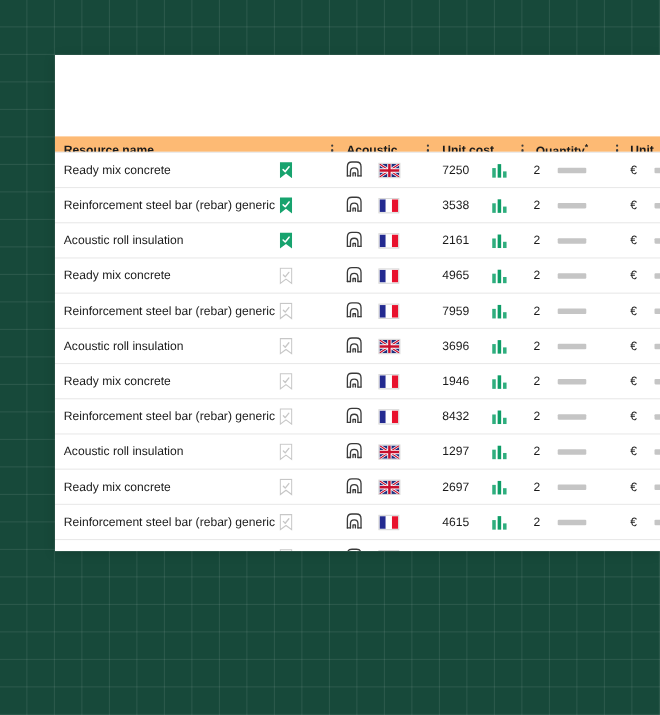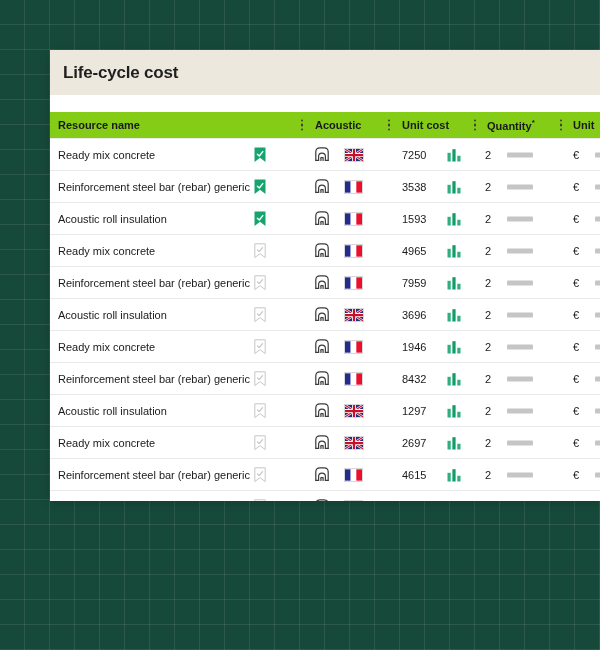--- a/index.html
+++ b/index.html
@@ -17,21 +17,21 @@
     position:absolute;left:50px;top:50px;width:550px;height:451px;
     background:#ffffff;overflow:hidden;
     box-shadow:0 2px 10px rgba(0,0,0,0.18);
   }
   .panel-header{
     height:45px;background:#EDE8DE;display:flex;align-items:center;
     padding-left:13px;box-sizing:border-box;
   }
   .panel-title{font-size:17px;font-weight:700;color:#1F1F1F;letter-spacing:-0.2px;}
   .table-head{
-    position:absolute;left:0;top:62px;width:100%;height:26px;background:#84cc16;
+    position:absolute;left:0;top:74px;width:100%;height:26px;background:#fdba74;
   }
   .table-head .h{
     position:absolute;top:50%;transform:translateY(-50%);
     font-size:11px;font-weight:700;color:#1A1A1A;white-space:nowrap;
   }
   .h sup{font-size:8px;}
   .kebab{
     position:absolute;top:50%;transform:translateY(-50%);
     display:flex;flex-direction:column;gap:2px;align-items:center;cursor:pointer;padding:2px;
   }
@@ -49,23 +49,20 @@
   .c-qty{left:432px;width:12px;text-align:center;font-weight:500;}
   .c-qbar{left:457px;width:26px;height:5px;background:#C5C5C5;border-radius:1px;}
   .c-unit{left:523px;font-weight:500;}
   .c-edge{left:545px;width:9px;height:5px;background:#C5C5C5;border-radius:1px;}
 </style>
 </head>
 <body>
 
 <div class="panel">
 
-  <div class="panel-header">
-    <span class="panel-title">Life-cycle cost</span>
-  </div>
 
   <div class="table-head">
     <span class="h" style="left:8px">Resource name</span>
     <span class="kebab" style="left:249px">
         <i></i>
         <i></i>
         <i></i>
       </span>
     <span class="h" style="left:265px">Acoustic</span>
     <span class="kebab" style="left:336px">
@@ -203,21 +200,21 @@
 
     <span class="cell c-flag">
 
       <svg class="flag-fr" width="17" height="12" viewBox="0 0 60 40">
         <rect width="20" height="40" x="0" fill="#232A90"></rect>
         <rect width="20" height="40" x="20" fill="#ffffff"></rect>
         <rect width="20" height="40" x="40" fill="#E8112D"></rect>
       </svg>
     </span>
 
-    <span class="cell c-cost">1593</span>
+    <span class="cell c-cost">2161</span>
 
     <span class="cell c-bars">
       <svg width="14" height="14" viewBox="0 0 14 14">
         <rect x="0.5" y="4.8" width="3.2" height="8.7" fill="#2FAE7E"></rect>
         <rect x="5.4" y="1.2" width="3.2" height="12.3" fill="#0E9D67"></rect>
         <rect x="10.3" y="7.8" width="3.2" height="5.7" fill="#2FAE7E"></rect>
       </svg>
     </span>
 
     <span class="cell c-qty">2</span>

